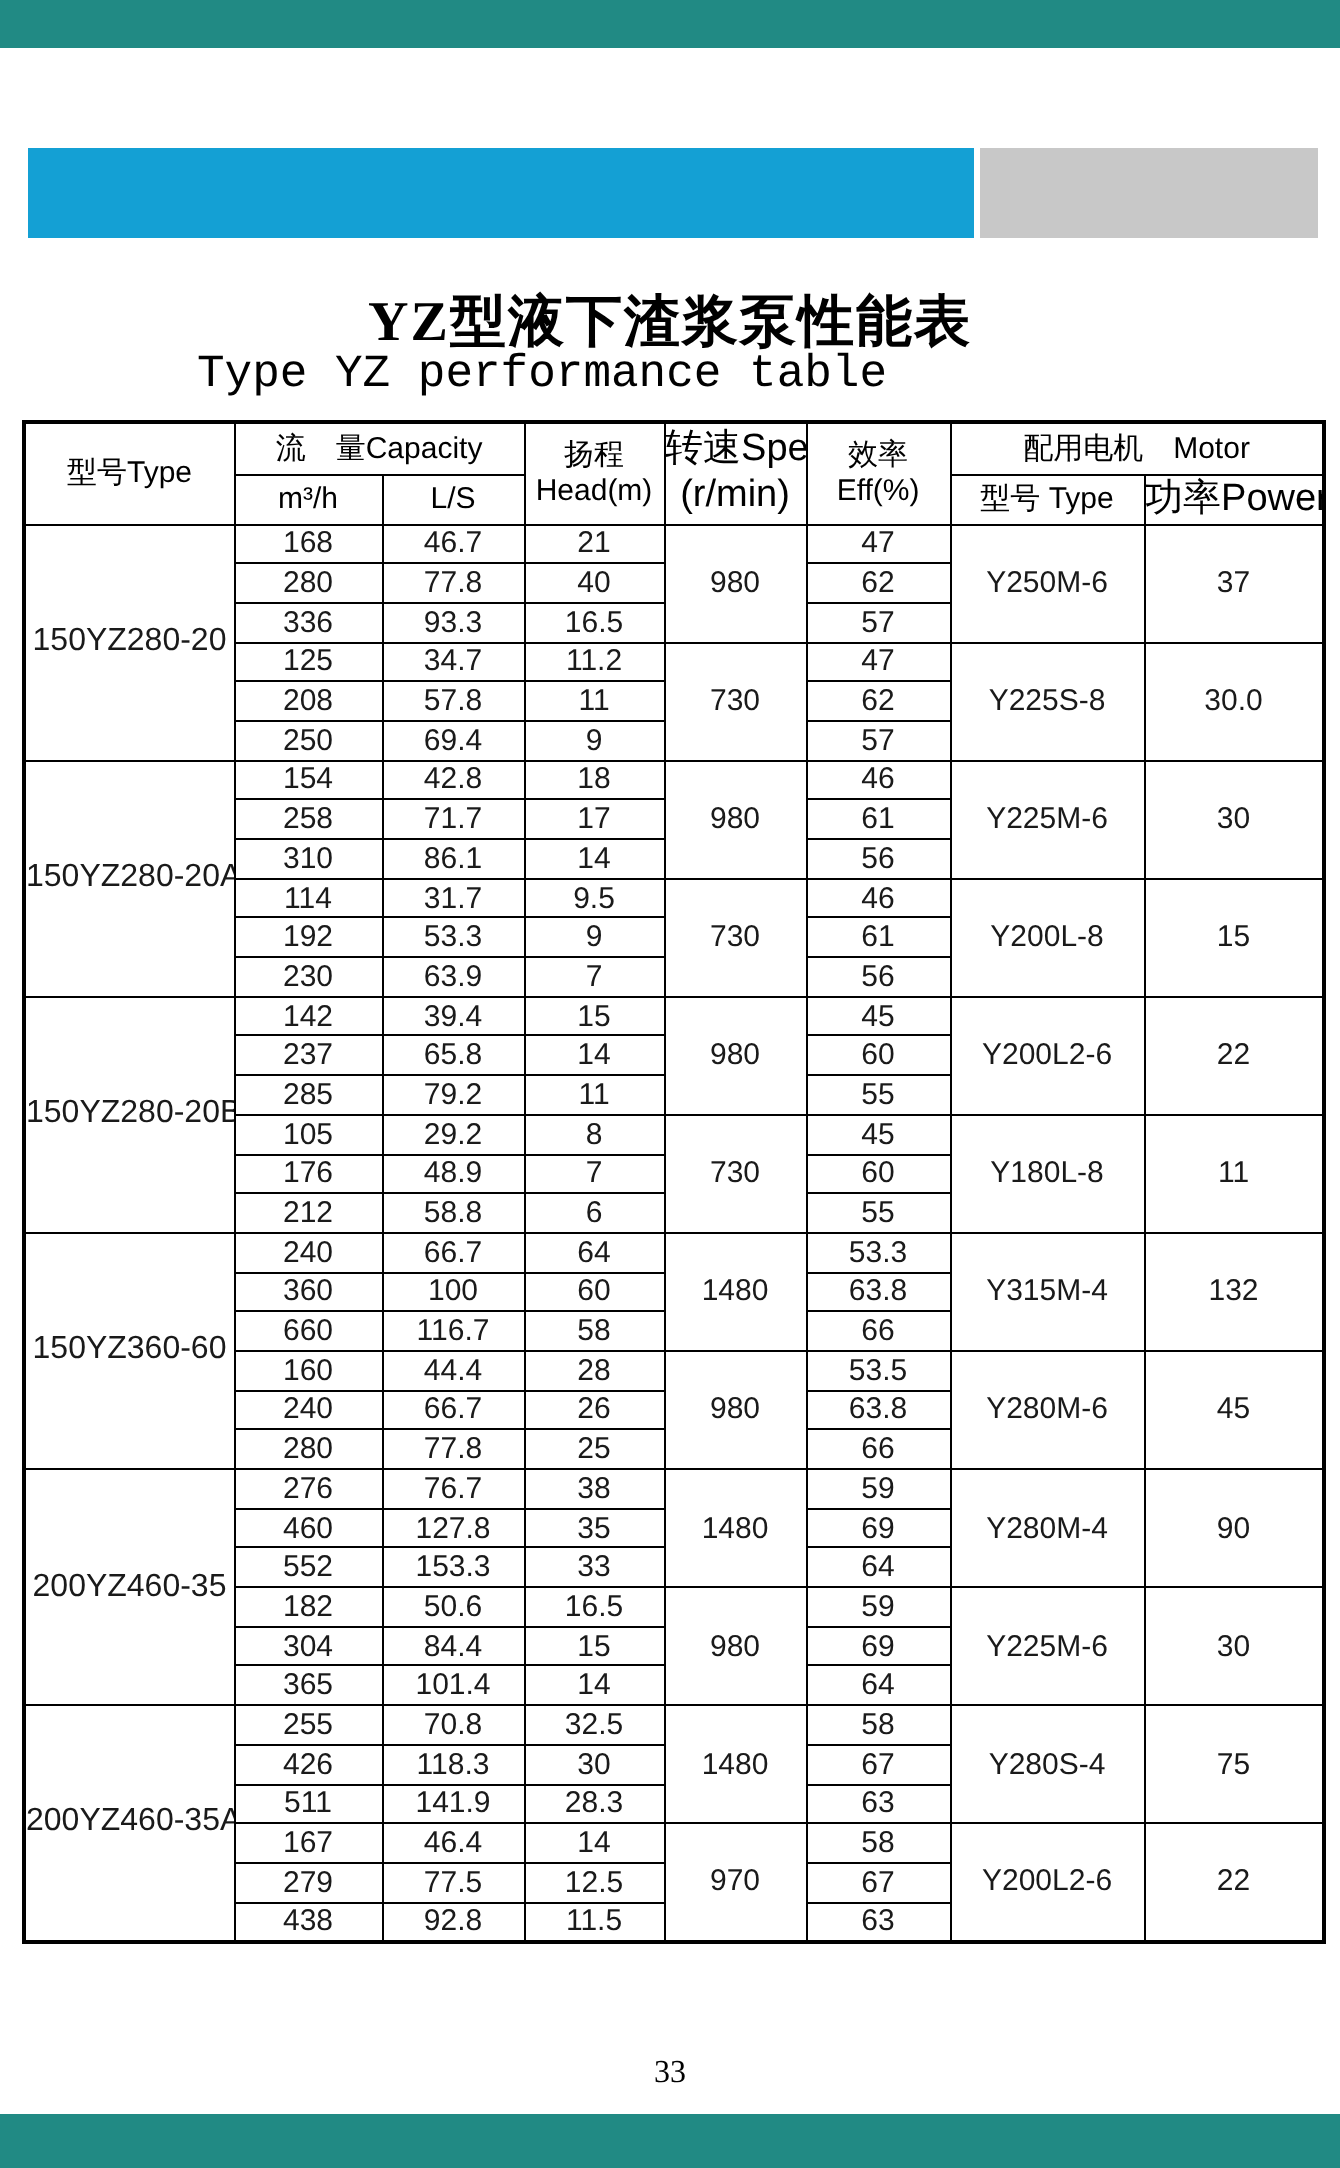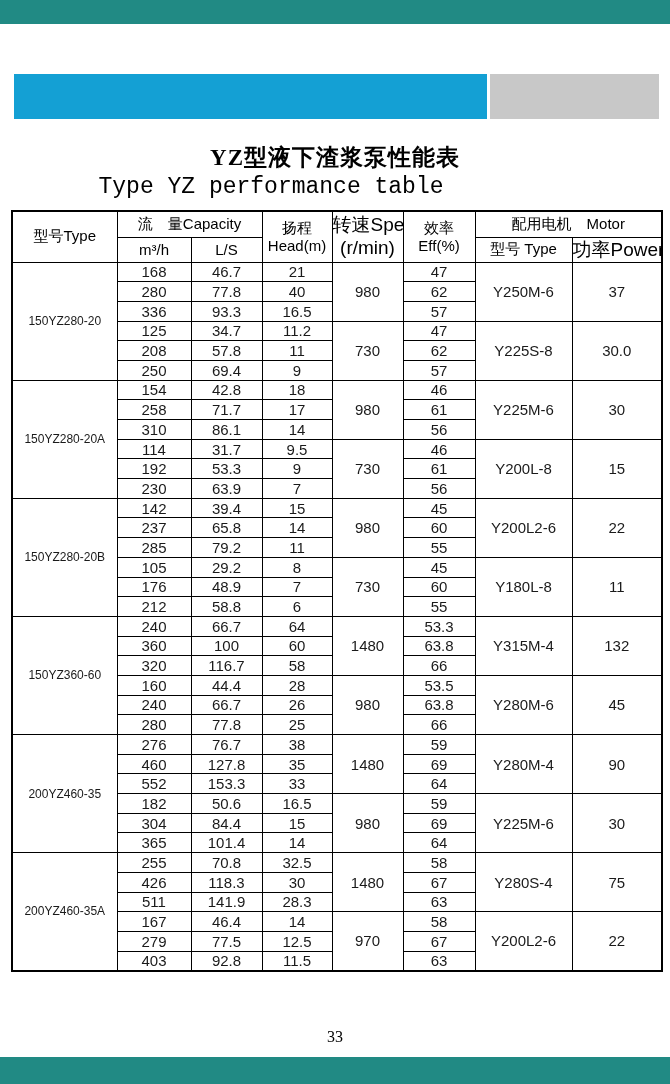--- a/index.html
+++ b/index.html
@@ -10,21 +10,21 @@
     font-family:"Liberation Sans", sans-serif;
     color:#1a1a1a;
     overflow:hidden;
   }
   .topbar { position:absolute; left:0; top:0; width:670px; height:24px; background:#218a84; }
   .band-blue { position:absolute; left:14px; top:74px; width:473px; height:45px; background:#14a0d4; }
   .band-gray { position:absolute; left:490px; top:74px; width:169px; height:45px; background:#c8c8c8; }
   .title-zh {
     position:absolute; left:0; top:142px; width:670px;
     text-align:center; font-family:"Liberation Serif", serif;
-    font-size:23px; font-weight:600; letter-spacing:1px; color:#000;
+    font-size:28px; font-weight:600; letter-spacing:1px; color:#000;
   }
   .title-en {
     position:absolute; left:0; top:174px; width:542px;
     text-align:center; font-family:"Liberation Mono", monospace;
     font-size:23px; font-weight:500; color:#000; letter-spacing:0px;
   }
   table.perf {
     position:absolute; left:11px; top:210px;
     border-collapse:collapse; table-layout:fixed;
     width:650px;
@@ -37,21 +37,21 @@
     font-weight:normal;
     overflow:hidden; white-space:nowrap;
   }
   table.perf { border:2px solid #000000; }
   .hrow1 { height:26px; }
   .hrow2 { height:25px;margin-top:13px; }
   .data-row { height:19.7px; }
   .hd { font-size:15px; color:#000; }
   .hd-small { font-size:19px; color:#000000; line-height:1.15; }
   .hd2line span { display:block; line-height:1.2; }
-  .model-cell { font-size:12px; }
+  .model-cell { font-size:16px; }
   .num-cell { font-size:15px; }
   .motor-cell { font-size:15px; }
   .group-start td { border-top-width:2px; }
   .page-number {
     position:absolute; left:0; top:1028px; width:670px;
     text-align:center; font-family:"Liberation Serif", serif;
     font-size:16px; color:#000;
   }
   .footerbar { position:absolute; left:0; top:1057px; width:670px; height:27px; background:#218a84; }
 </style>
@@ -241,21 +241,21 @@
         <td class="motor-cell" rowspan="3">Y315M-4</td>
         <td class="num-cell" rowspan="3">132</td>
       </tr>
       <tr class="data-row">
         <td class="num-cell">360</td>
         <td class="num-cell">100</td>
         <td class="num-cell">60</td>
         <td class="num-cell">63.8</td>
       </tr>
       <tr class="data-row">
-        <td class="num-cell">320</td>
+        <td class="num-cell">660</td>
         <td class="num-cell">116.7</td>
         <td class="num-cell">58</td>
         <td class="num-cell">66</td>
       </tr>
       <tr class="data-row">
         <td class="num-cell">160</td>
         <td class="num-cell">44.4</td>
         <td class="num-cell">28</td>
         <td class="num-cell" rowspan="3">980</td>
         <td class="num-cell">53.5</td>
@@ -348,21 +348,21 @@
         <td class="motor-cell" rowspan="3">Y200L2-6</td>
         <td class="num-cell" rowspan="3">22</td>
       </tr>
       <tr class="data-row">
         <td class="num-cell">279</td>
         <td class="num-cell">77.5</td>
         <td class="num-cell">12.5</td>
         <td class="num-cell">67</td>
       </tr>
       <tr class="data-row">
-        <td class="num-cell">403</td>
+        <td class="num-cell">438</td>
         <td class="num-cell">92.8</td>
         <td class="num-cell">11.5</td>
         <td class="num-cell">63</td>
       </tr>
     </tbody>
 </table>
 
 <div class="page-number">33</div>
 <div class="footerbar"></div>
 

